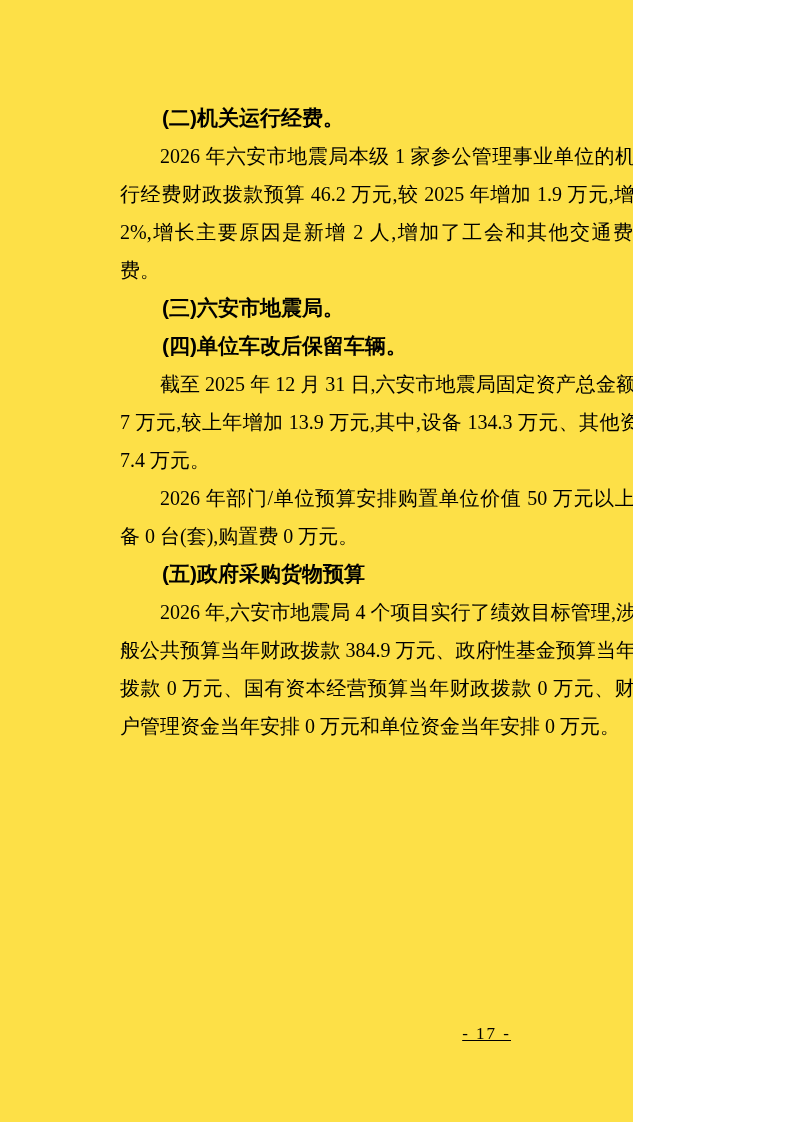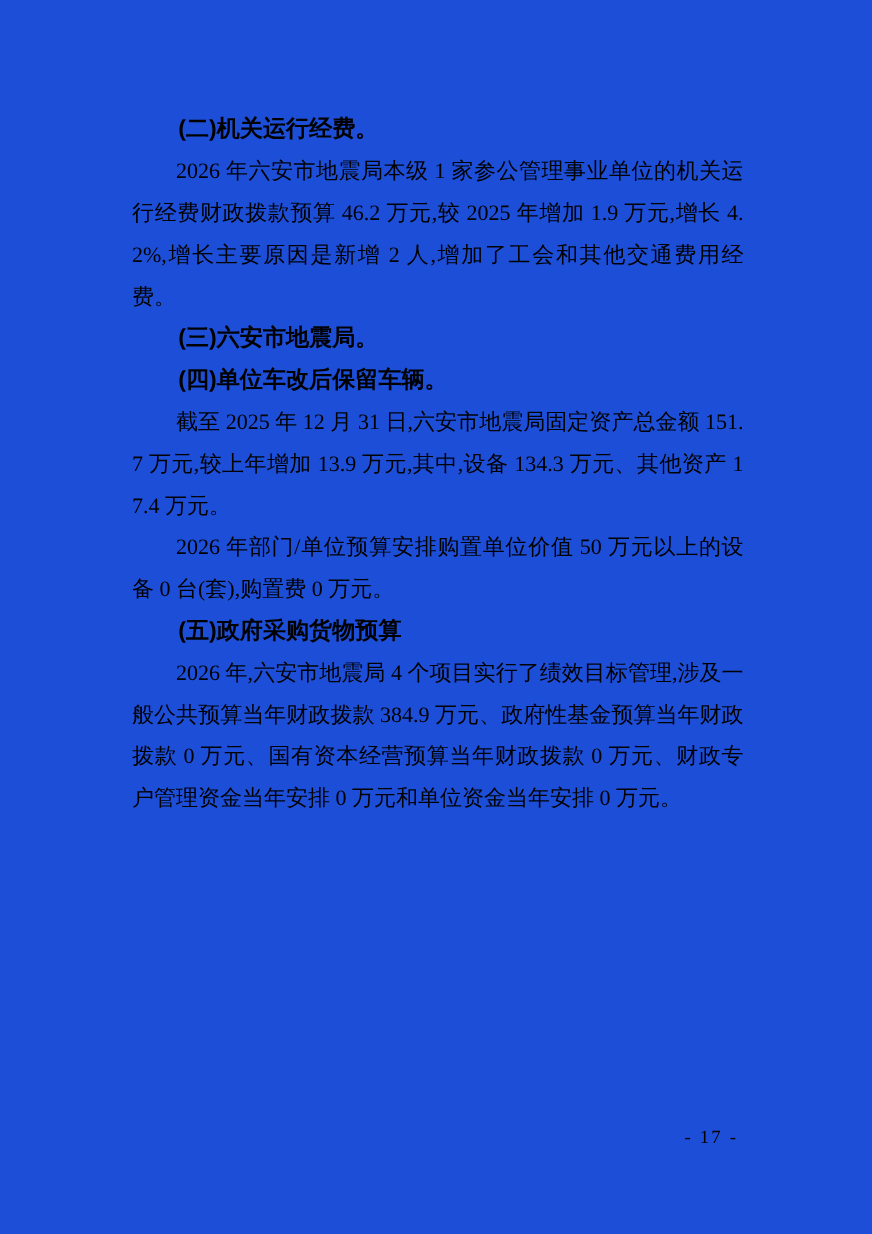--- a/index.html
+++ b/index.html
@@ -2,23 +2,23 @@
 <html><head>
 <meta charset="utf-8">
 <style>
   html, body {
     margin: 0;
     padding: 0;
     background: #ffffff;
   }
   .page {
     position: relative;
-    width: 793px;
+    width: 633px;
     height: 1122px;
-    background: #1d4ed8;
+    background: #fde047;
     overflow: hidden;
     font-family: "Liberation Serif", "DejaVu Serif", serif;
     color: #000000;
   }
   .content {
     position: absolute;
     left: 120px;
     top: 99px;
     width: 556px;
   }
@@ -42,20 +42,21 @@
   }
   .page-number {
     position: absolute;
     top: 1022px;
     right: 122px;
     font-size: 17px;
     line-height: 24px;
     letter-spacing: 2px;
     font-family: "Liberation Serif", "DejaVu Serif", serif;
     color: #000000;
+    text-decoration: underline;
   }
 </style>
 </head>
 <body>
 
 <div class="page">
   <div class="content">
     <p class="heading">(二)机关运行经费。</p>
     <p class="para">2026 年六安市地震局本级 1 家参公管理事业单位的机关运行经费财政拨款预算 46.2 万元,较 2025 年增加 1.9 万元,增长 4.2%,增长主要原因是新增 2 人,增加了工会和其他交通费用经费。</p>
     <p class="heading">(三)六安市地震局。</p>

